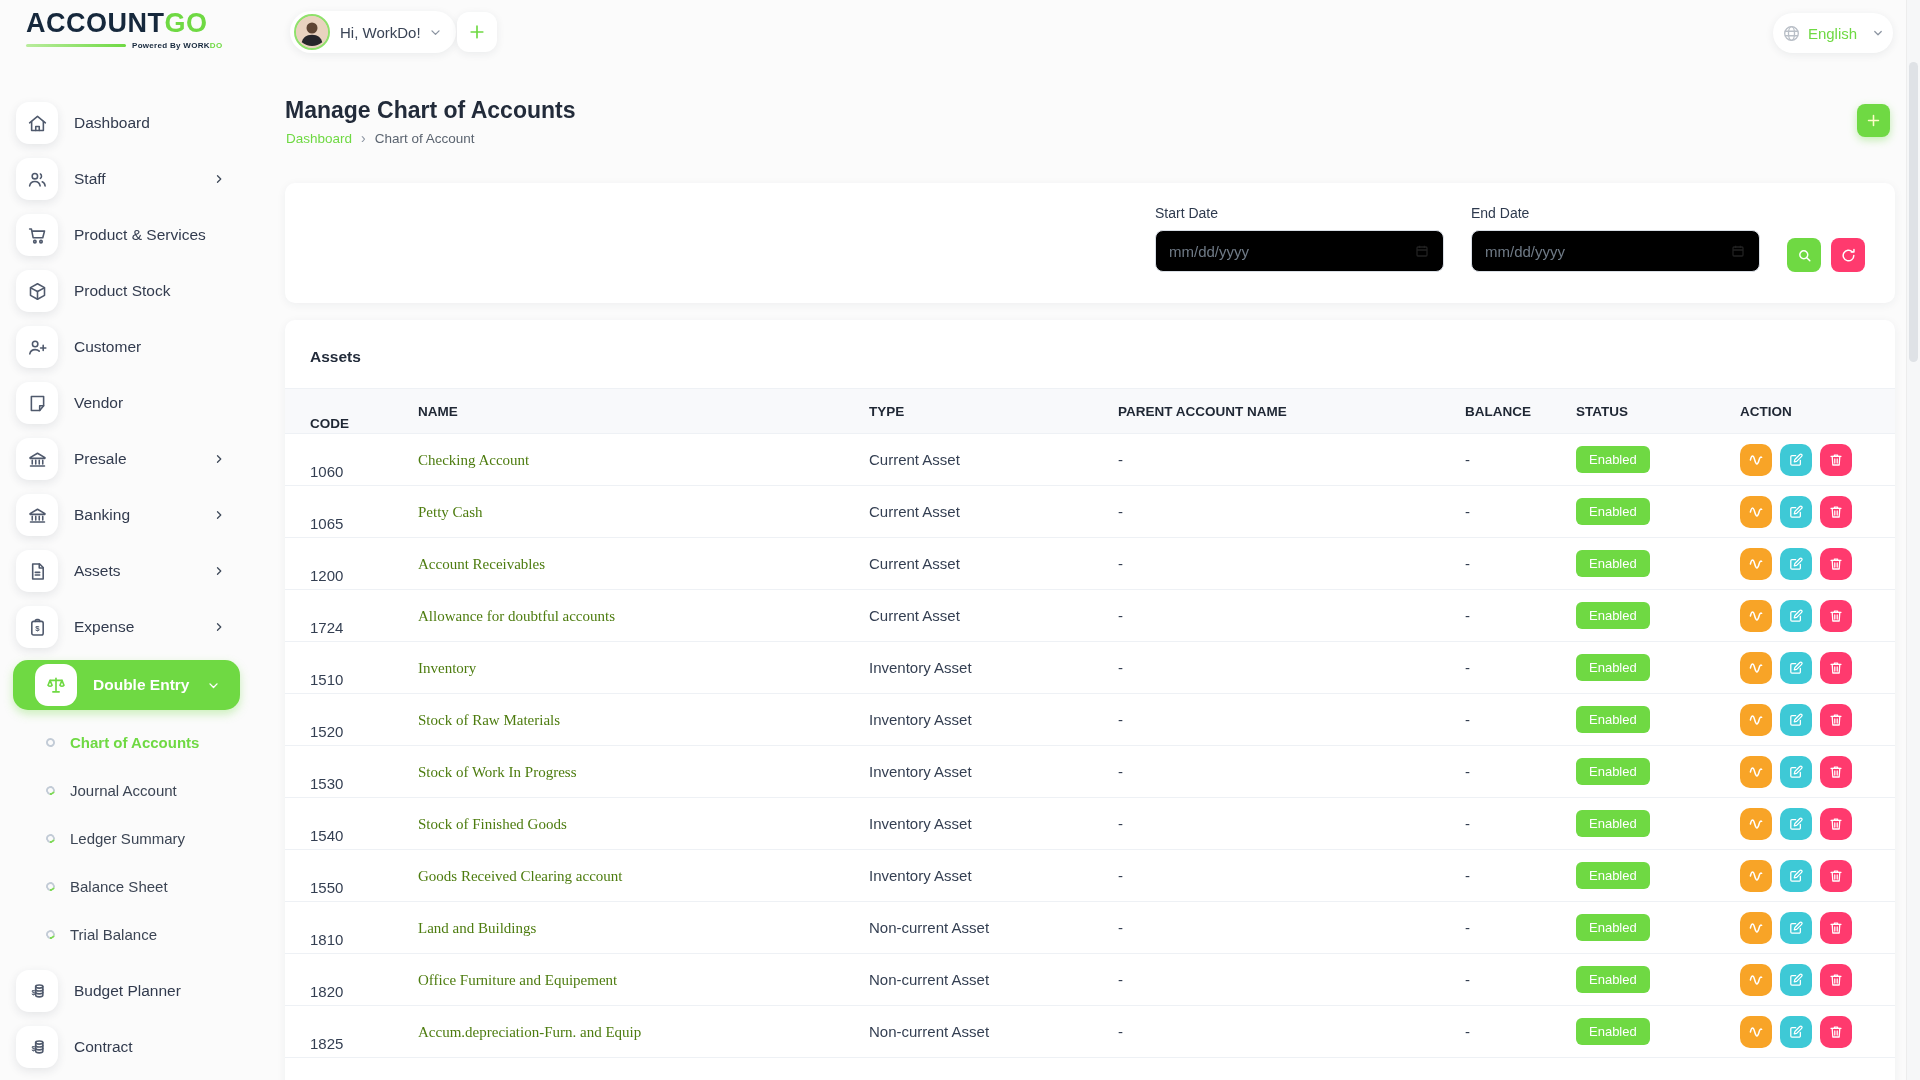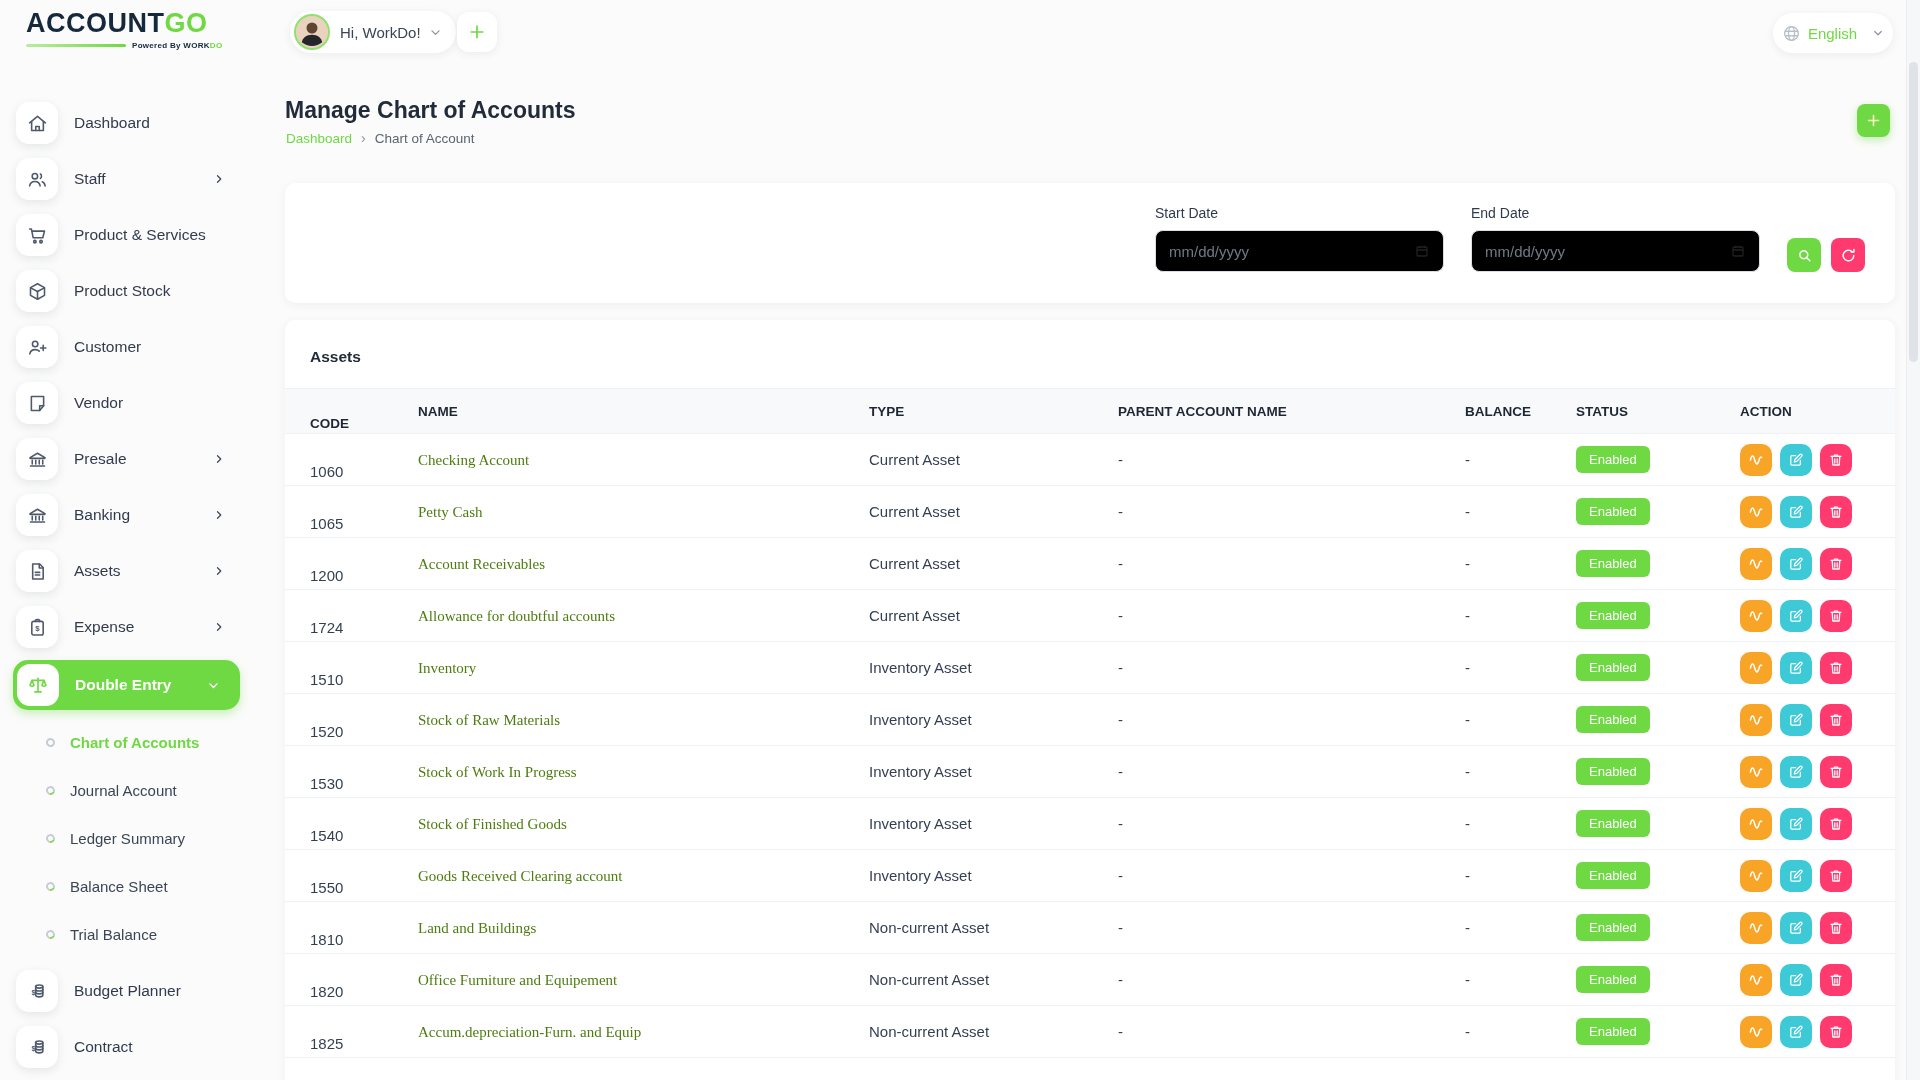--- a/index.html
+++ b/index.html
@@ -34,21 +34,21 @@
   .lang-pill .globe { color:#b9bfc7; }
   .lang-pill .lang { font-size:15px; color:#6fd943; }
 
   
   .sidebar { position:absolute; top:58px; left:0; width:265px; bottom:0; padding-top:42px; overflow:hidden; }
   .side-item { display:flex; align-items:center; height:46px; margin:0 12px 10px 16px; position:relative; cursor:pointer; }
   .icon-box { flex:0 0 42px; width:42px; height:42px; border-radius:13px; background:#fff; color:#4f596c;
     box-shadow:0 3px 10px rgba(40,50,70,.10); display:flex; align-items:center; justify-content:center; }
   .side-item .lbl { margin-left:16px; font-size:15.5px; font-weight:500; color:#323b4e; }
   .side-item .side-chev { position:absolute; right:28px; color:#3f4a5a; }
-  .side-item.active { background:#6fd943; border-radius:15px; height:50px; margin:0 25px 8px 13px; box-shadow:0 4px 10px rgba(111,217,67,.35); }
+  .side-item.active { background:#6fd943; border-radius:15px; height:50px; margin:0 25px 8px 13px; box-shadow:0 4px 10px rgba(111,217,67,.35);padding-left:18px; }
   .side-item.active .icon-box { color:#6fd943; box-shadow:none; margin-left:4px; }
   .side-item.active .lbl { color:#fff; font-weight:700; }
   .side-item.active .side-chev { color:#fff; right:20px; }
   .submenu { margin:2px 0 10px 0; }
   .sub-item { display:flex; align-items:center; height:48px; padding-left:46px; cursor:pointer; }
   .bullet { width:9px; height:9px; border:2px solid #c2cbd6; border-bottom-color:#7ed957; border-radius:50%; transform:rotate(-30deg); }
   .sub-item .lbl { margin-left:15px; font-size:15px; color:#3c4554; }
   .sub-item.active .lbl { color:#6fd943; font-weight:700; }
   .sub-item.active .bullet { border-color:#c2cbd6; }
 

